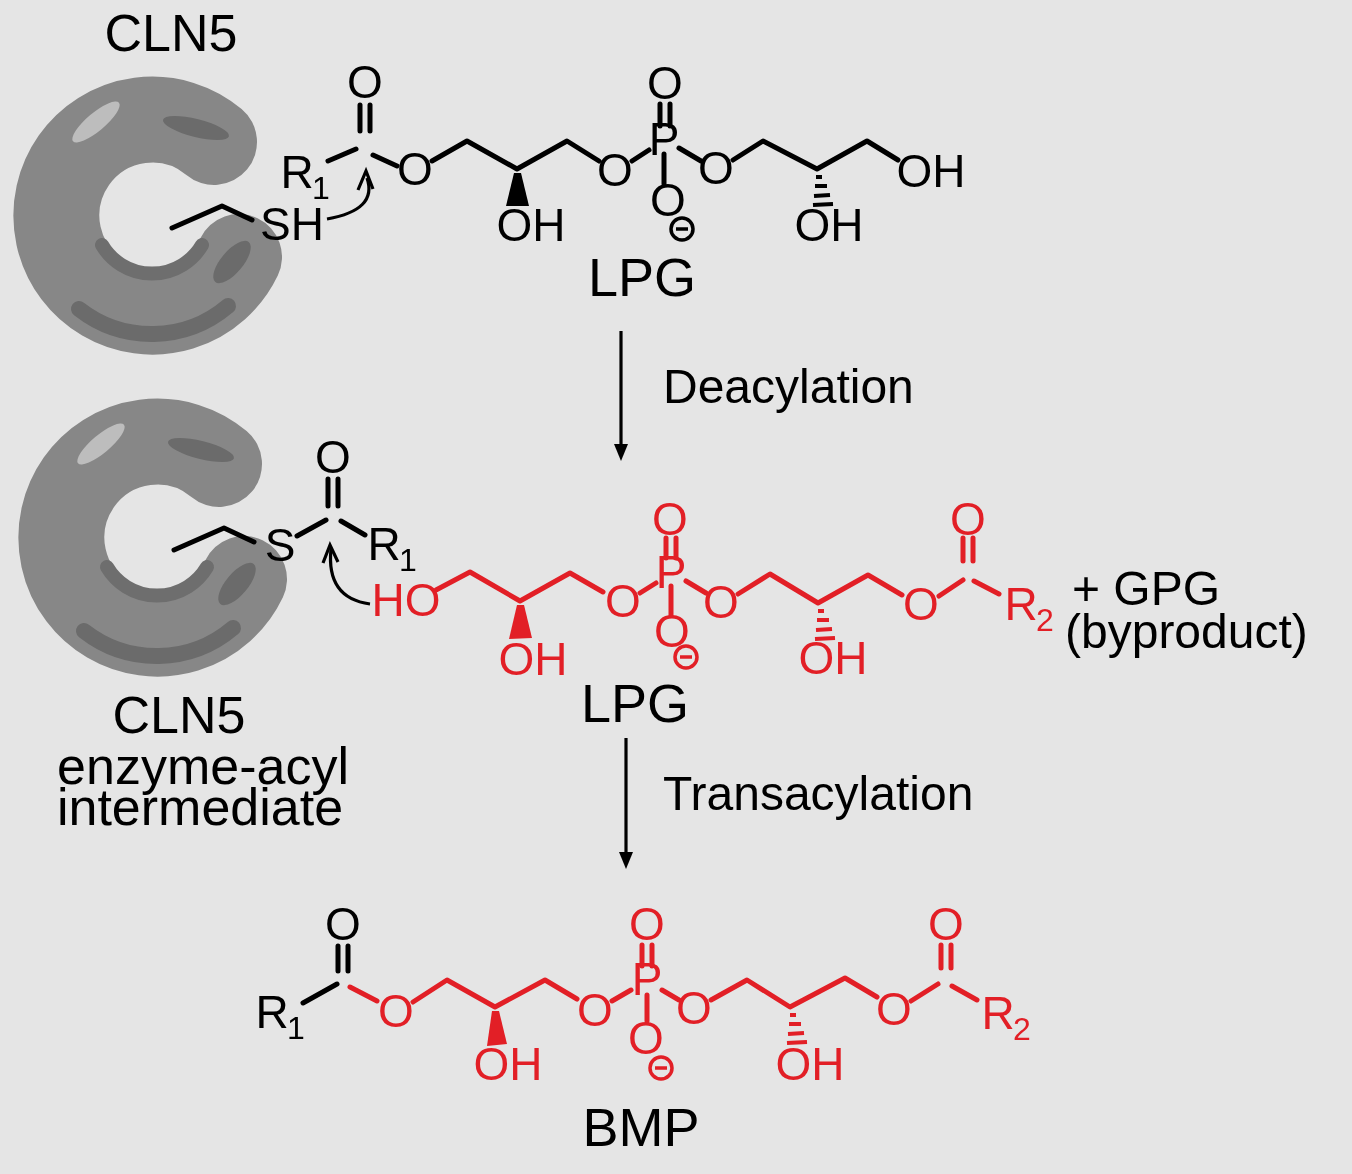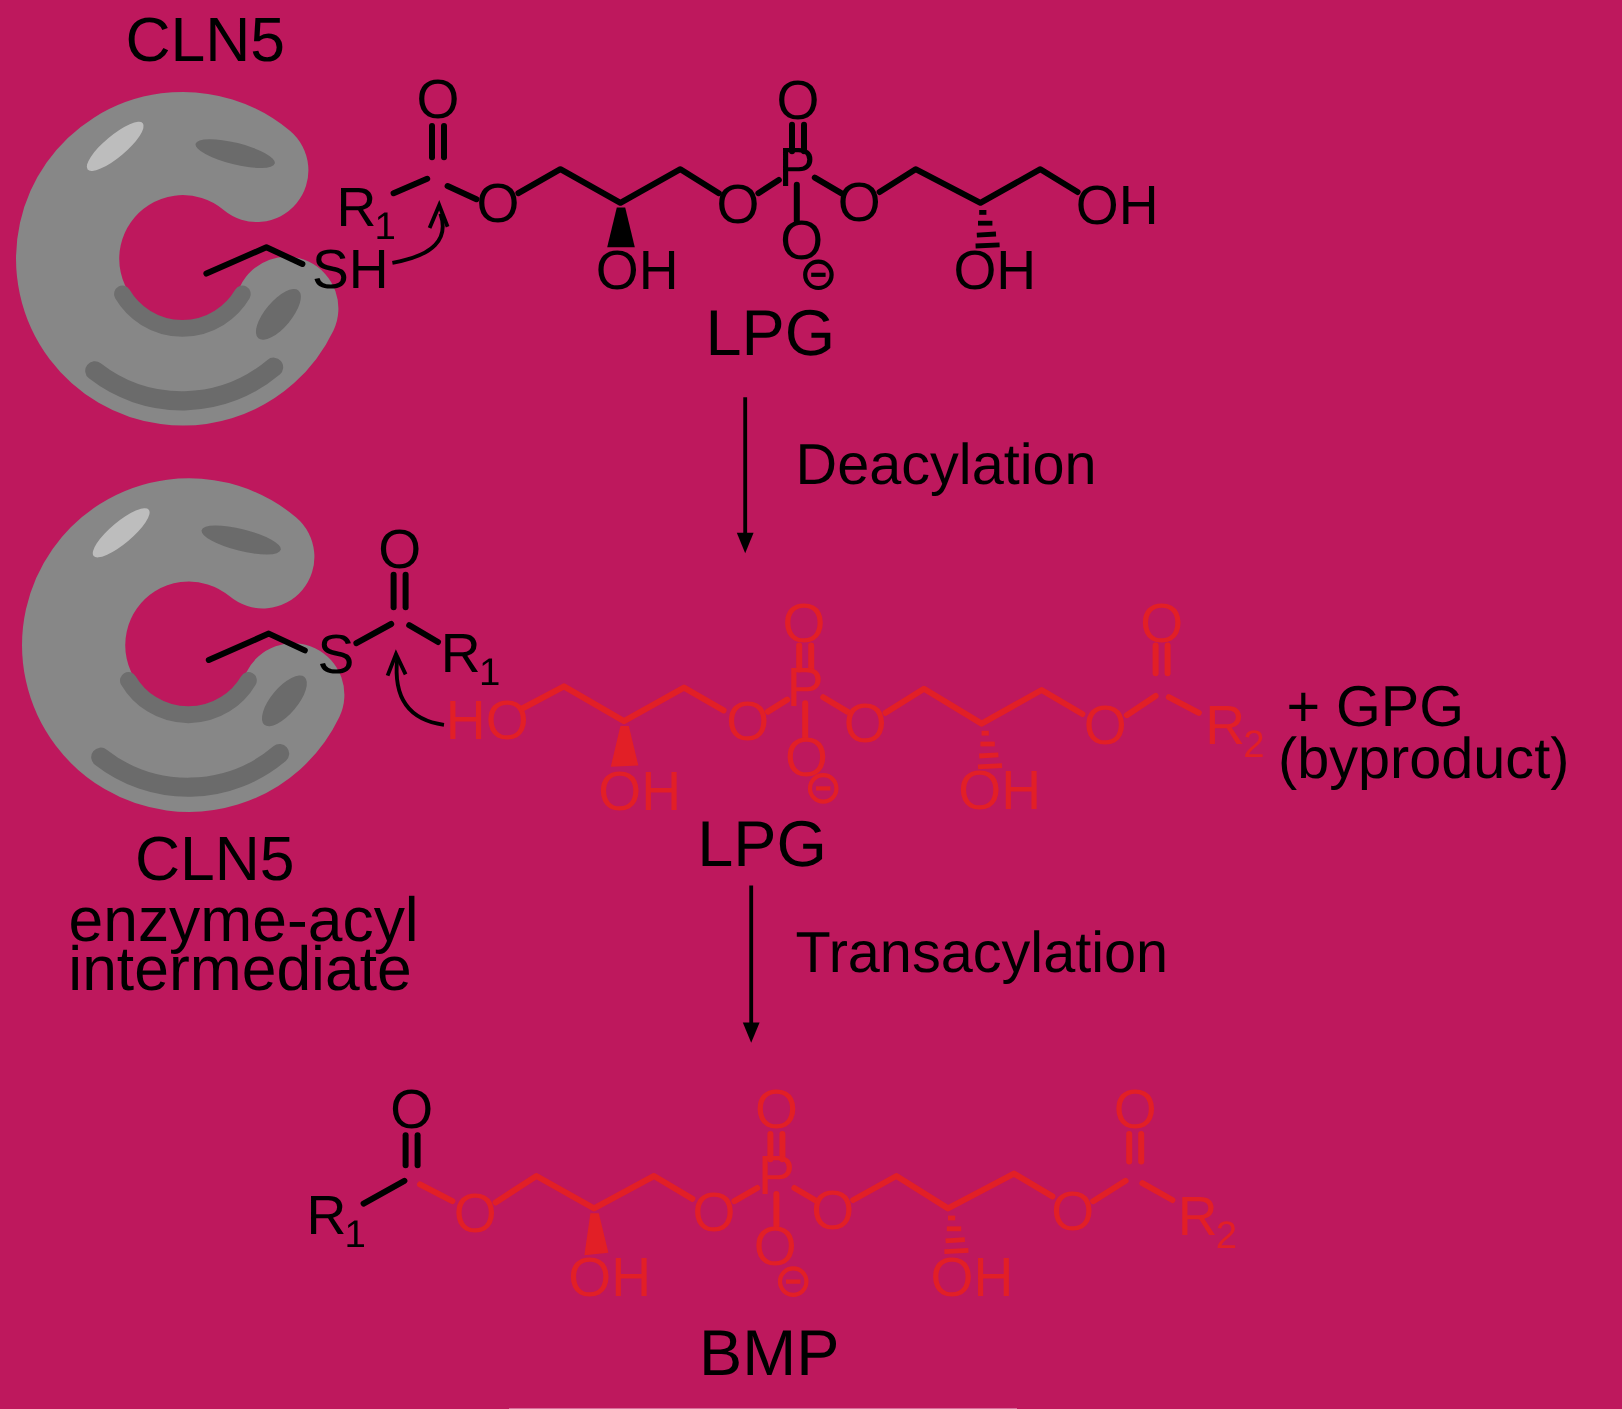--- a/index.html
+++ b/index.html
@@ -1,16 +1,16 @@
 <!DOCTYPE html>
 <html><head>
 <meta charset="utf-8">
 <style>
   html,body { margin:0; padding:0; background:#ffffff; }
-  .stage { width:1352px; height:1174px; position:relative; background:#be185d; }
+  .stage { width:1352px; height:1174px; position:relative; background:#e5e5e5; }
   svg { display:block; }
   text { font-family:"Liberation Sans", sans-serif; fill:#000; }
   .atom  { font-size:46px; }
   .sub   { font-size:32px; }
   .mlabel{ font-size:54px; }
   .rxn   { font-size:48px; }
   .title { font-size:52px; }
   .redtxt{ fill:#e21f26; }
   .bond    { stroke:#000;    stroke-width:5; fill:none; stroke-linecap:round; stroke-linejoin:round; }
   .redbond { stroke:#e21f26; stroke-width:5; fill:none; stroke-linecap:round; stroke-linejoin:round; }

